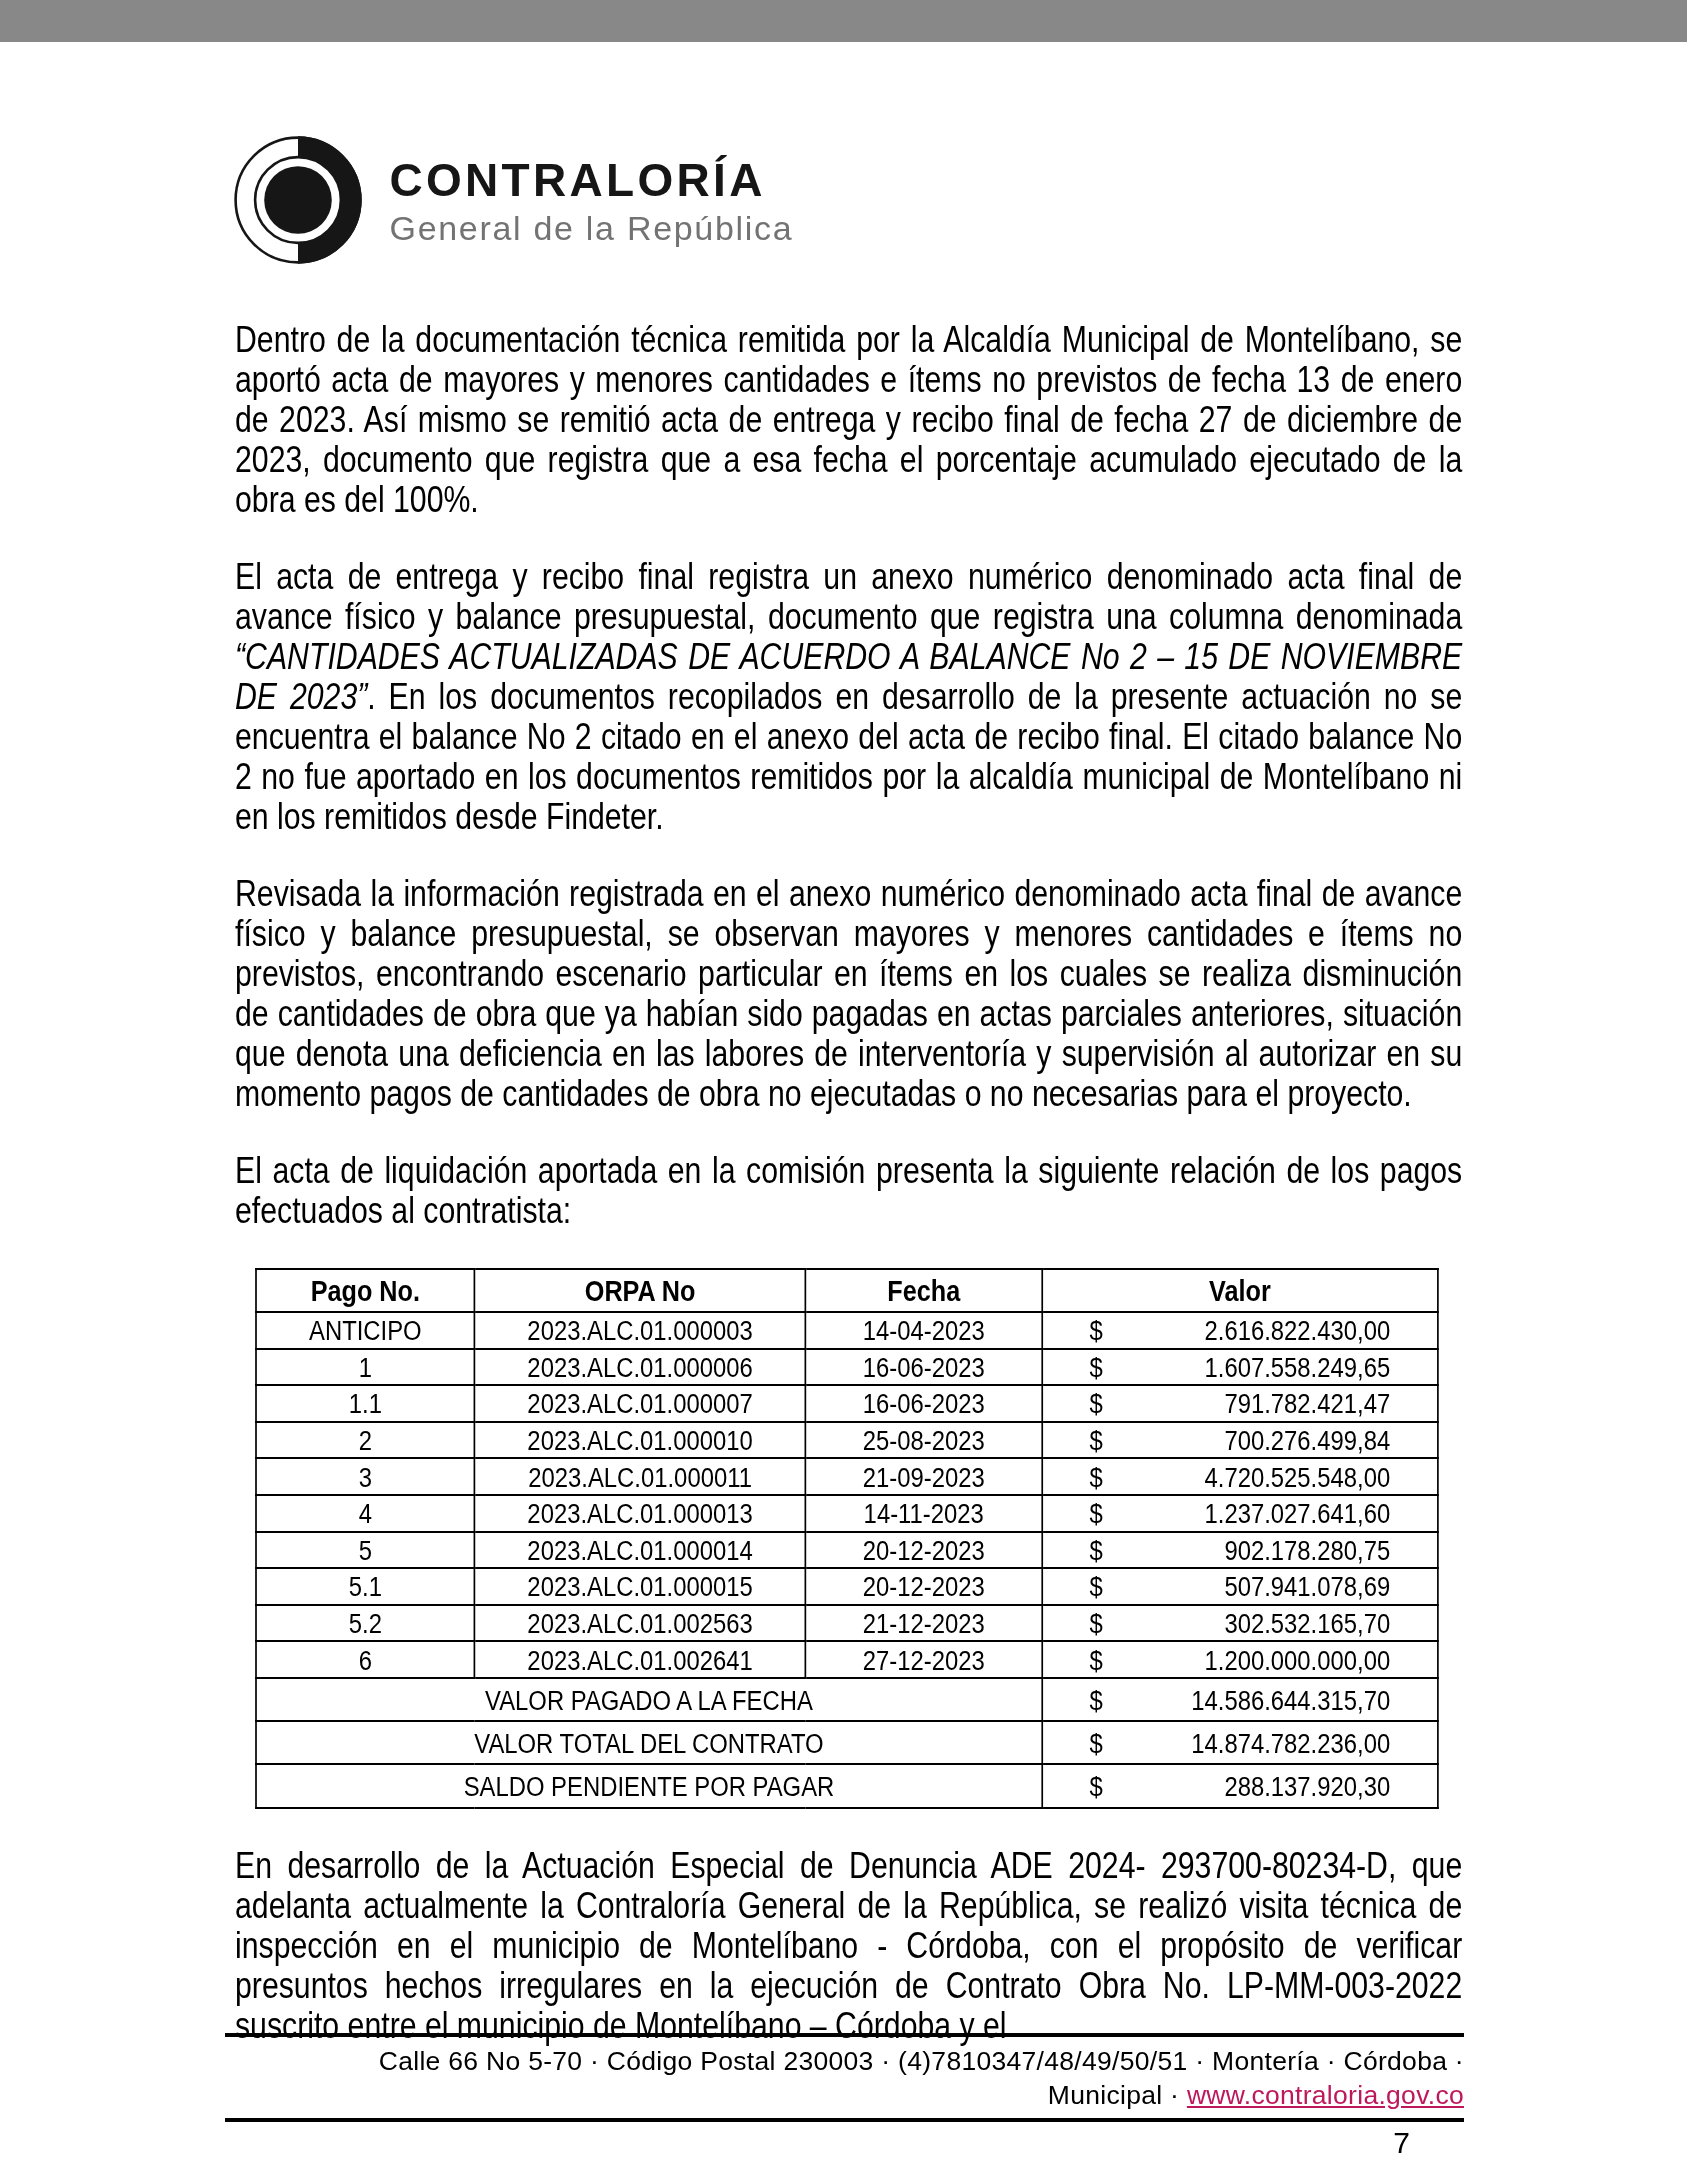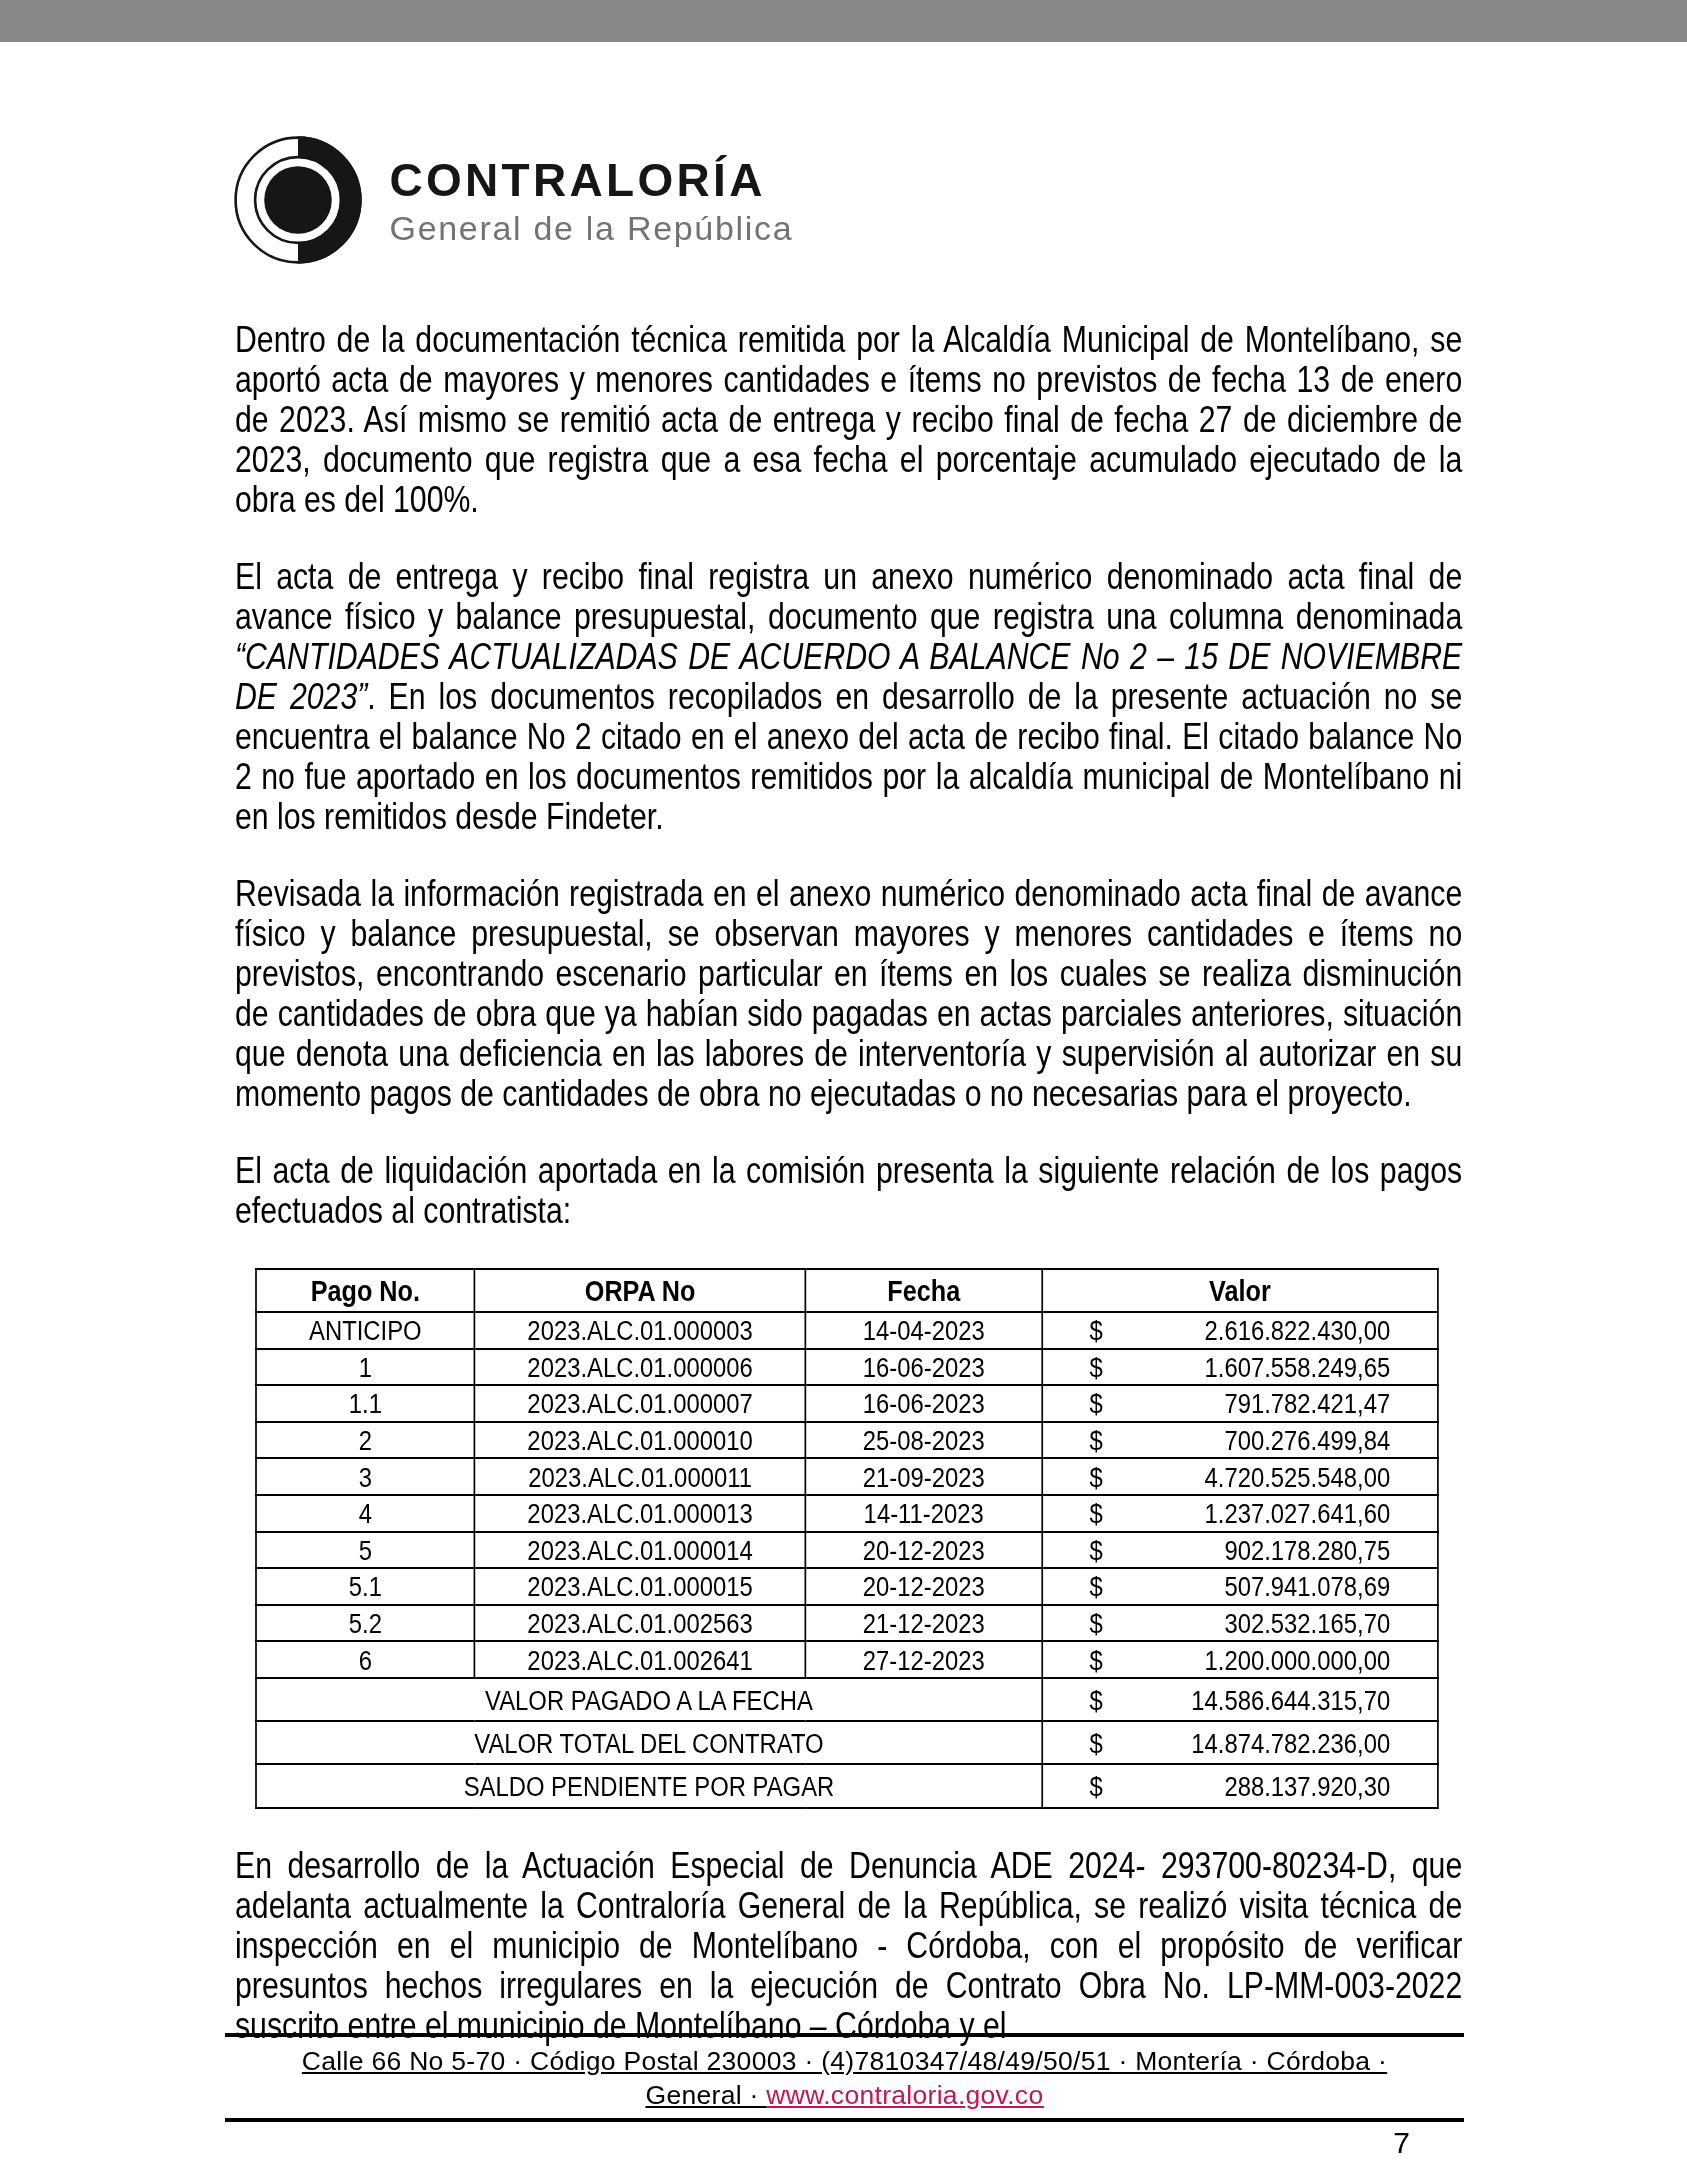--- a/index.html
+++ b/index.html
@@ -36,21 +36,21 @@
   }
   table.pagos td{text-align:center;padding:1.3px 5.3px;}
   td.sum-label{padding:4.6px 5.3px;}
   .col-pago{width:18.5%;} .col-orpa{width:28%;} .col-fecha{width:20%;} .col-valor{width:33.5%;}
   .money{display:inline-flex;justify-content:space-between;width:78%;}
   .money .amt{text-align:right;}
   tr.sumrow td{padding-top:4.6px;padding-bottom:4.6px;}
   
   .footer{position:absolute;left:225px;top:1991px;width:1239px;font-size:26.5px;line-height:34px;}
   .rule{height:4px;background:#000;width:100%;}
-  .footer-line{text-align:center;letter-spacing:0.3px;text-decoration:underline;}
+  .footer-line{text-align:right;letter-spacing:0.3px;}
   .footer-line1{margin-top:6.6px;}
   .footer-line2{margin-bottom:6.6px;}
   .footer a.site-link{color:#be185d;text-decoration:underline;}
   .page-number{
     text-align:right;padding-right:54px;font-size:30px;margin-top:4px;
     font-stretch:condensed;
   }
 </style>
 </head>
 <body>
@@ -210,19 +210,19 @@
     </tbody>
       </table>
 
     <p class="para">En desarrollo de la Actuación Especial de Denuncia ADE 2024- 293700-80234-D, que adelanta actualmente la Contraloría General de la República, se realizó visita técnica de inspección en el municipio de Montelíbano - Córdoba, con el propósito de verificar presuntos hechos irregulares en la ejecución de Contrato Obra No. LP-MM-003-2022 suscrito entre el municipio de Montelíbano – Córdoba y el</p>
 
   </div>
 
   <div class="footer">
     <div class="rule"></div>
     <div class="footer-line footer-line1">Calle 66 No 5-70 · Código Postal 230003 · (4)7810347/48/49/50/51 · Montería · Córdoba ·</div>
-    <div class="footer-line footer-line2"><span>General · </span><a href="#" class="site-link">www.contraloria.gov.co</a></div>
+    <div class="footer-line footer-line2"><span>Municipal · </span><a href="#" class="site-link">www.contraloria.gov.co</a></div>
     <div class="rule"></div>
     <div class="page-number">7</div>
   </div>
 
 </div>
 
 
 </body></html>

